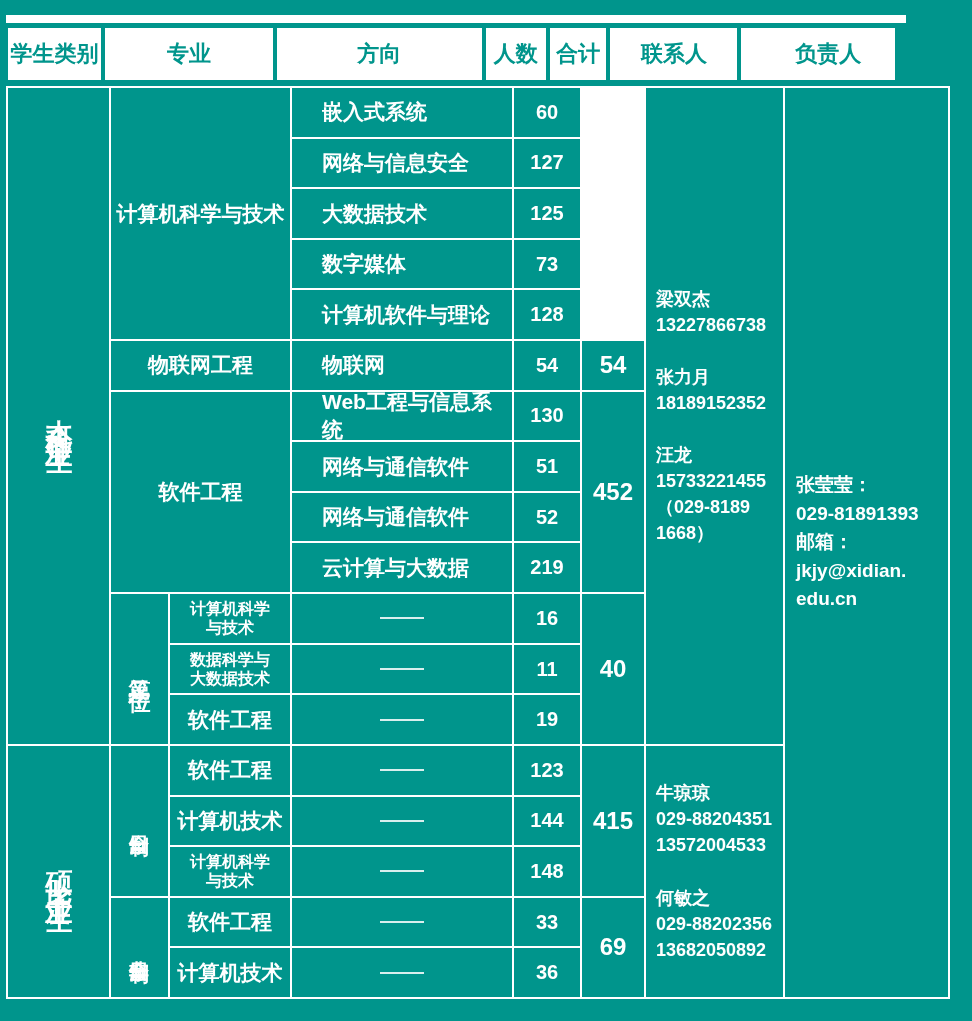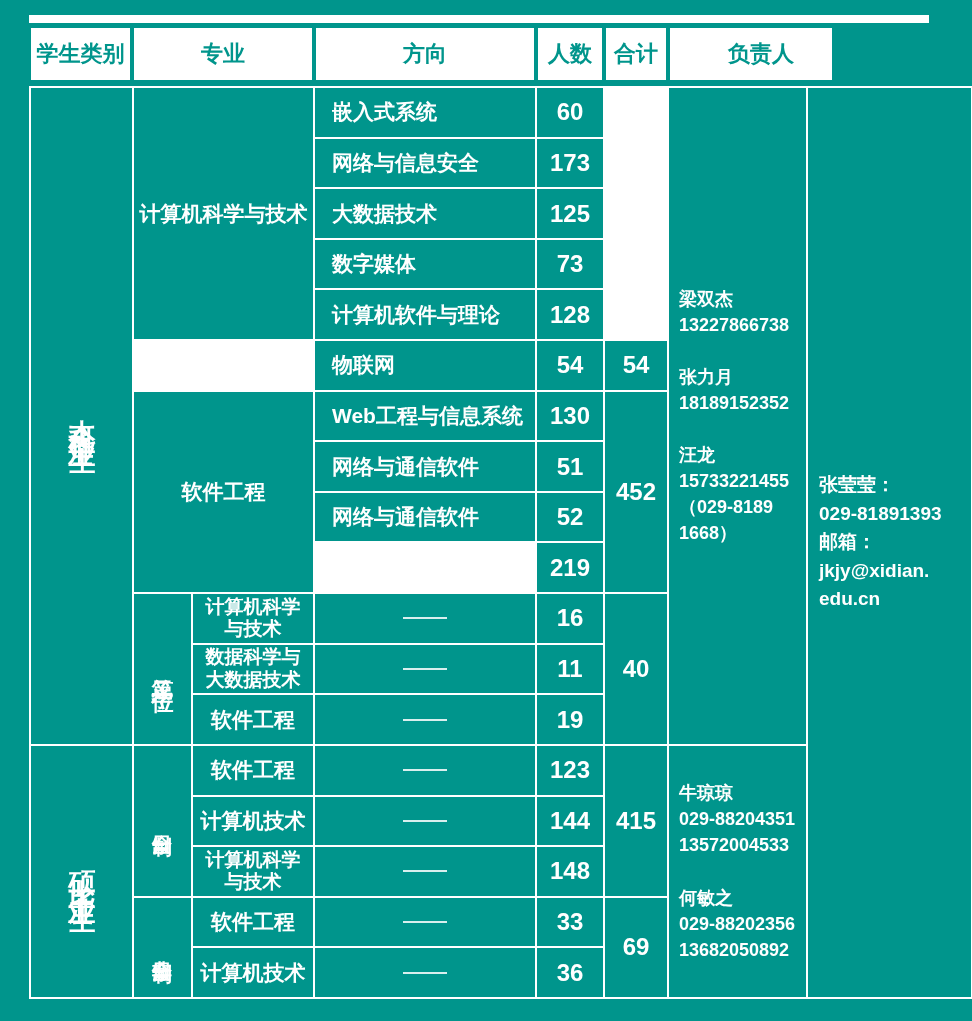--- a/index.html
+++ b/index.html
@@ -1,21 +1,21 @@
 <!DOCTYPE html>
 <html><head>
 <meta charset="utf-8">
 <style>
   * { box-sizing: border-box; }
   html,body { margin:0; padding:0; background:#00958C; }
   .page {
     position:relative; width:972px; height:1021px; background:#00958C;
     font-family:"Liberation Sans","DejaVu Sans",sans-serif; overflow:hidden;
   }
-  .table-wrap { position:absolute; left:29px; top:15px; width:900px; }
+  .table-wrap { position:absolute; left:6px; top:15px; width:900px; }
   .top-strip { height:8px; background:#ffffff; margin-bottom:5px; }
 
   .header-row { display:flex; height:52px; padding:0 2px; margin-bottom:6px; }
   .hcell {
     background:#ffffff; color:#00958C; font-weight:bold; font-size:22px;
     display:flex; align-items:center; justify-content:center; margin-right:4px;
     white-space:nowrap;
   }
   .hcell:last-child { margin-right:9px;padding-left:20px; }
   .hc1{width:99px} .hc2{width:178px} .hc3{width:218px} .hc4{width:64px}
@@ -25,23 +25,23 @@
     display:grid; width:944px; height:913px; padding:2px; gap:2px;
     background:#ffffff;
     grid-template-columns:101px 57px 120px 220px 66px 62px 137px 163px;
     grid-template-rows:repeat(18,1fr);
   }
   .cell {
     background:#00958C; color:#ffffff; font-weight:bold;
     display:flex; align-items:center; justify-content:center;
     text-align:center; font-size:21px; overflow:hidden;
   }
-  .two { font-size:19px; line-height:1.2; white-space:pre-line; }
-  .dir { justify-content:flex-start; padding-left:17px; text-align:left; }
-  .num { font-size:24px; }
+  .two { font-size:16px; line-height:1.2; white-space:pre-line; }
+  .dir { justify-content:flex-start; padding-left:30px; text-align:left; }
+  .num { font-size:20px; }
   .total { font-size:24px; }
   .vlab { writing-mode:vertical-rl; text-orientation:upright; font-size:27px; line-height:1; }
   .u { letter-spacing:7px; }
   .m { letter-spacing:9px; }
   .vsub { writing-mode:vertical-rl; text-orientation:upright; font-size:20px; letter-spacing:1px; line-height:1; }
   .second { font-size:22px; letter-spacing:4px; }
   .contact {
     justify-content:flex-start; padding-left:10px; text-align:left;
     white-space:pre-line; font-size:18px; line-height:1.45;
   }
@@ -58,29 +58,31 @@
   <div class="table-wrap">
 
     <div class="top-strip"></div>
 
     <div class="header-row">
       <div class="hcell hc1">学生类别</div>
       <div class="hcell hc2">专业</div>
       <div class="hcell hc3">方向</div>
       <div class="hcell hc4">人数</div>
       <div class="hcell hc5">合计</div>
+      <div class="hcell hc6">联系人</div>
       <div class="hcell hc7">负责人</div>
     </div>
 
     <div class="body-grid">
 
       <div class="cell vlab u" style="grid-area:1/1/span 13/auto">本科毕业生</div>
       <div class="cell vlab m" style="grid-area:14/1/span 5/auto">硕士毕业生</div>
 
       <div class="cell" style="grid-area:1/2/span 5/span 2">计算机科学与技术</div>
+      <div class="cell" style="grid-area:6/2/auto/span 2">物联网工程</div>
       <div class="cell" style="grid-area:7/2/span 4/span 2">软件工程</div>
 
       <div class="cell vsub second" style="grid-area:11/2/span 3/auto">第二学位</div>
       <div class="cell two" style="grid-area:11/3/auto/auto">计算机科学
 与技术</div>
       <div class="cell two" style="grid-area:12/3/auto/auto">数据科学与
 大数据技术</div>
       <div class="cell" style="grid-area:13/3/auto/auto">软件工程</div>
 
       <div class="cell vsub" style="grid-area:14/2/span 3/auto">全日制</div>
@@ -95,20 +97,21 @@
 
       <div class="cell dir" style="grid-area:1/4/auto/auto">嵌入式系统</div>
       <div class="cell dir" style="grid-area:2/4/auto/auto">网络与信息安全</div>
       <div class="cell dir" style="grid-area:3/4/auto/auto">大数据技术</div>
       <div class="cell dir" style="grid-area:4/4/auto/auto">数字媒体</div>
       <div class="cell dir" style="grid-area:5/4/auto/auto">计算机软件与理论</div>
       <div class="cell dir" style="grid-area:6/4/auto/auto">物联网</div>
       <div class="cell dir" style="grid-area:7/4/auto/auto">Web工程与信息系统</div>
       <div class="cell dir" style="grid-area:8/4/auto/auto">网络与通信软件</div>
       <div class="cell dir" style="grid-area:9/4/auto/auto">网络与通信软件</div>
+      <div class="cell dir" style="grid-area:10/4/auto/auto">云计算与大数据</div>
       <div class="cell dashcell" style="grid-area:11/4/auto/auto">
           <span></span>
         </div>
       <div class="cell dashcell" style="grid-area:12/4/auto/auto">
           <span></span>
         </div>
       <div class="cell dashcell" style="grid-area:13/4/auto/auto">
           <span></span>
         </div>
       <div class="cell dashcell" style="grid-area:14/4/auto/auto">
@@ -121,21 +124,21 @@
           <span></span>
         </div>
       <div class="cell dashcell" style="grid-area:17/4/auto/auto">
           <span></span>
         </div>
       <div class="cell dashcell" style="grid-area:18/4/auto/auto">
           <span></span>
         </div>
 
       <div class="cell num" style="grid-area:1/5/auto/auto">60</div>
-      <div class="cell num" style="grid-area:2/5/auto/auto">173</div>
+      <div class="cell num" style="grid-area:2/5/auto/auto">127</div>
       <div class="cell num" style="grid-area:3/5/auto/auto">125</div>
       <div class="cell num" style="grid-area:4/5/auto/auto">73</div>
       <div class="cell num" style="grid-area:5/5/auto/auto">128</div>
       <div class="cell num" style="grid-area:6/5/auto/auto">54</div>
       <div class="cell num" style="grid-area:7/5/auto/auto">130</div>
       <div class="cell num" style="grid-area:8/5/auto/auto">51</div>
       <div class="cell num" style="grid-area:9/5/auto/auto">52</div>
       <div class="cell num" style="grid-area:10/5/auto/auto">219</div>
       <div class="cell num" style="grid-area:11/5/auto/auto">16</div>
       <div class="cell num" style="grid-area:12/5/auto/auto">11</div>

